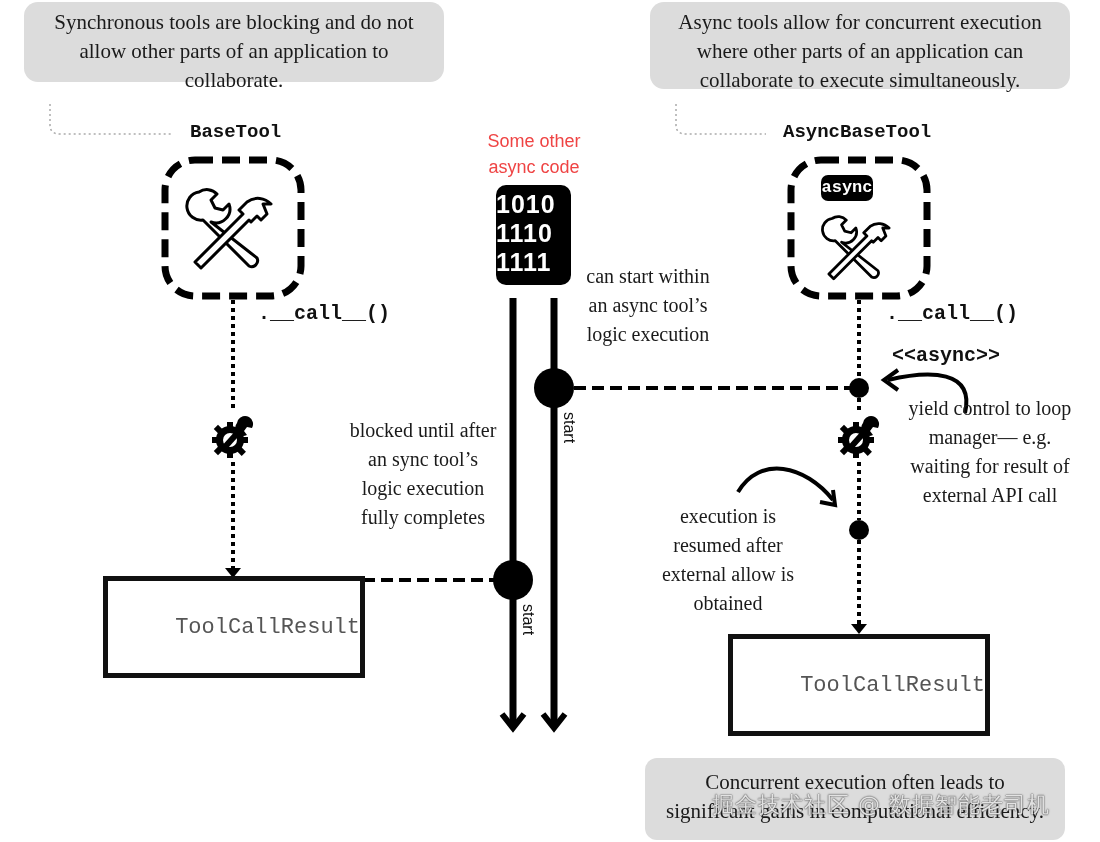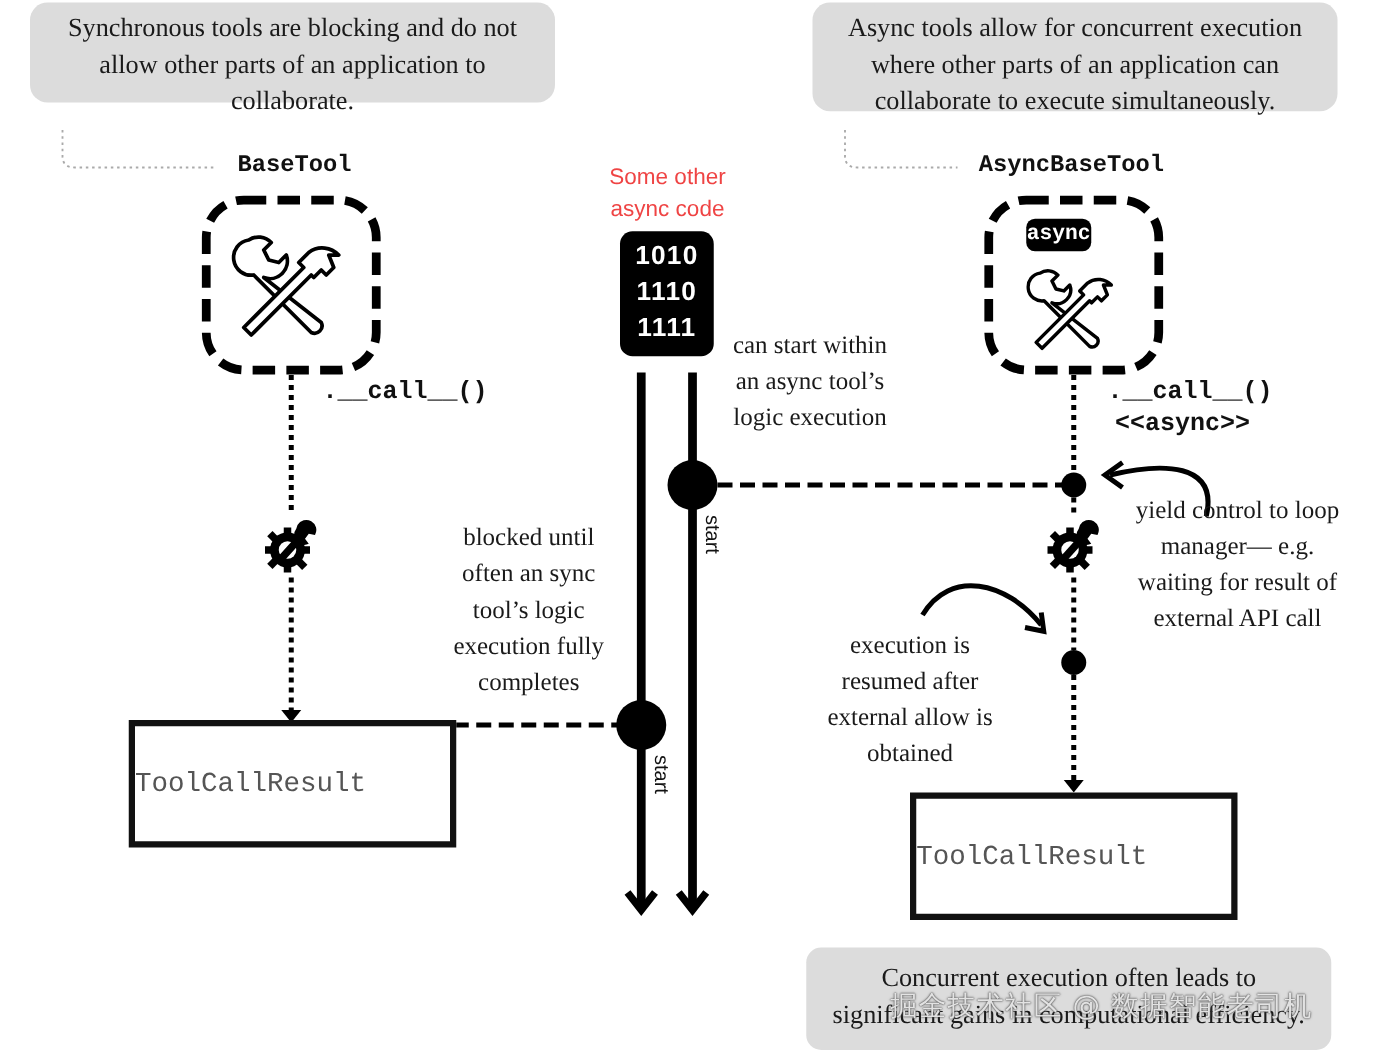--- a/index.html
+++ b/index.html
@@ -2,22 +2,22 @@
 <html><head>
 <meta charset="utf-8">
 <style>
   html, body { margin:0; padding:0; background:#ffffff; }
   body { width:1100px; height:842px; position:relative; overflow:hidden; font-family:"Liberation Serif", serif; color:#111; }
   .abs { position:absolute; }
   .callout { position:absolute; background:#dcdcdc; border-radius:14px; font-family:"Liberation Serif", serif; font-size:21px; line-height:29px; text-align:center; color:#1a1a1a; }
   .mono-title { position:absolute; font-family:"Liberation Mono", monospace; font-weight:bold; font-size:19px; color:#111;margin-left:10px; }
   .note { position:absolute; font-family:"Liberation Serif", serif; font-size:20px; line-height:29px; text-align:center; color:#1a1a1a; }
   .sans-note { position:absolute; font-family:"Liberation Sans", sans-serif; font-size:18px; line-height:26px; text-align:center; color:#ef4444; }
-  .result-box { position:absolute; border:5px solid #111; background:#fff; display:flex; align-items:center; justify-content:flex-start; font-family:"Liberation Mono", monospace; font-size:22px; color:#555; box-sizing:border-box; }
-  .binary { position:absolute; background:#000; border-radius:10px; color:#fff; font-family:"Liberation Sans", sans-serif; font-weight:bold; font-size:21px; line-height:29px; text-align:center; letter-spacing:1px; }
+  .result-box { position:absolute; border:5px solid #111; background:#fff; display:flex; align-items:center; justify-content:flex-end; font-family:"Liberation Mono", monospace; font-size:22px; color:#555; box-sizing:border-box; }
+  .binary { position:absolute; background:#000; border-radius:10px; color:#fff; font-family:"Liberation Sans", sans-serif; font-weight:bold; font-size:25px; line-height:29px; letter-spacing:1px; }
   .async-badge { position:absolute; background:#000; border-radius:7px; color:#fff; font-family:"Liberation Mono", monospace; font-weight:bold; font-size:17px; text-align:center; line-height:26px; }
   .call-label { position:absolute; font-family:"Liberation Mono", monospace; font-weight:bold; font-size:20px; color:#111; }
   .start-label { position:absolute; font-family:"Liberation Sans", sans-serif; font-size:16px; color:#111; transform:rotate(90deg); transform-origin:left top; }
   .watermark { position:absolute; font-family:"DejaVu Sans", sans-serif; font-size:22px; color:rgba(255,255,255,0.85); text-shadow:0 0 1px #333, 0 0 2px #555; letter-spacing:1px; }
   svg.overlay { position:absolute; left:0; top:0; }
 </style>
 </head>
 <body>
 
 <div class="callout" style="left:24px; top:2px; width:420px; height:80px; padding:6px 10px; box-sizing:border-box;">
@@ -127,24 +127,24 @@
 </div>
 
 <div class="binary" style="left:496px; top:185px; width:75px; height:100px; padding-top:5px; box-sizing:border-box;">
   <div>1010</div>
   <div>1110</div>
   <div>1111</div>
 </div>
 
 <div class="call-label" style="left:258px; top:302px;">.__call__()</div>
 <div class="call-label" style="left:886px; top:302px;">.__call__()</div>
-<div class="call-label" style="left:892px; top:328px;">&lt;&lt;async&gt;&gt;</div>
+<div class="call-label" style="left:892px; top:344px;">&lt;&lt;async&gt;&gt;</div>
 
 <div class="note" style="left:578px; top:262px; width:140px;">can start within an async tool’s logic execution</div>
-<div class="note" style="left:348px; top:416px; width:150px;">blocked until often an sync tool’s logic execution fully completes</div>
+<div class="note" style="left:348px; top:416px; width:150px;">blocked until after an sync tool’s logic execution fully completes</div>
 <div class="note" style="left:905px; top:394px; width:170px;">yield control to loop manager— e.g. waiting for result of external API call</div>
 <div class="note" style="left:648px; top:502px; width:160px;">execution is resumed after external allow is obtained</div>
 
 <div class="start-label" style="left:537px; top:604px;">start</div>
 <div class="start-label" style="left:578px; top:412px;">start</div>
 
 <div class="result-box" style="left:103px; top:576px; width:262px; height:102px;">
   <span>ToolCallResult</span>
 </div>
 <div class="result-box" style="left:728px; top:634px; width:262px; height:102px;">

